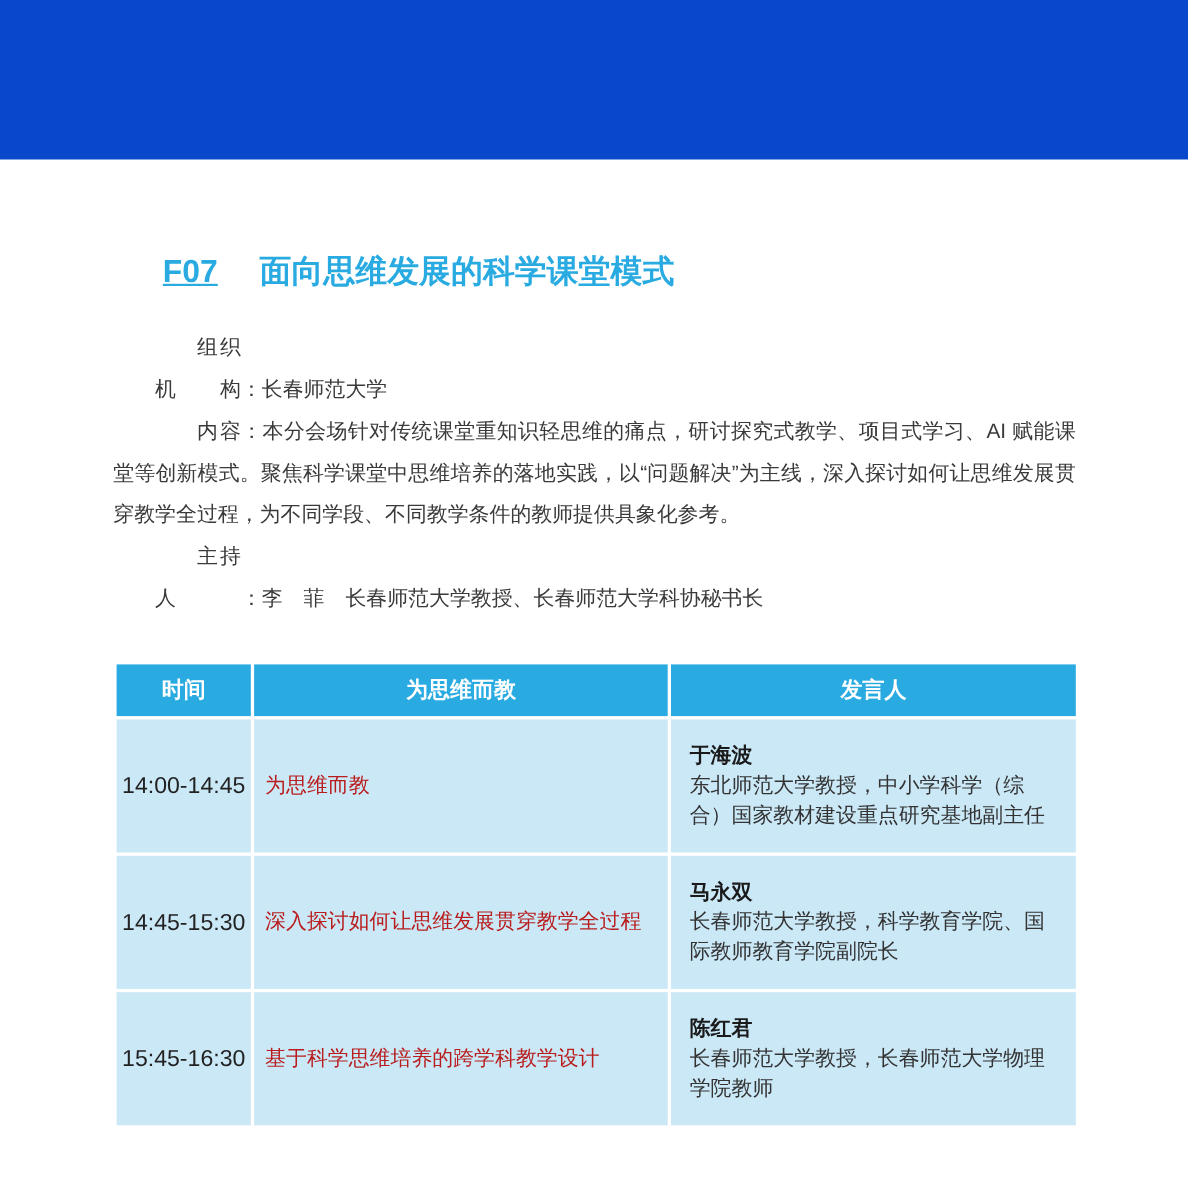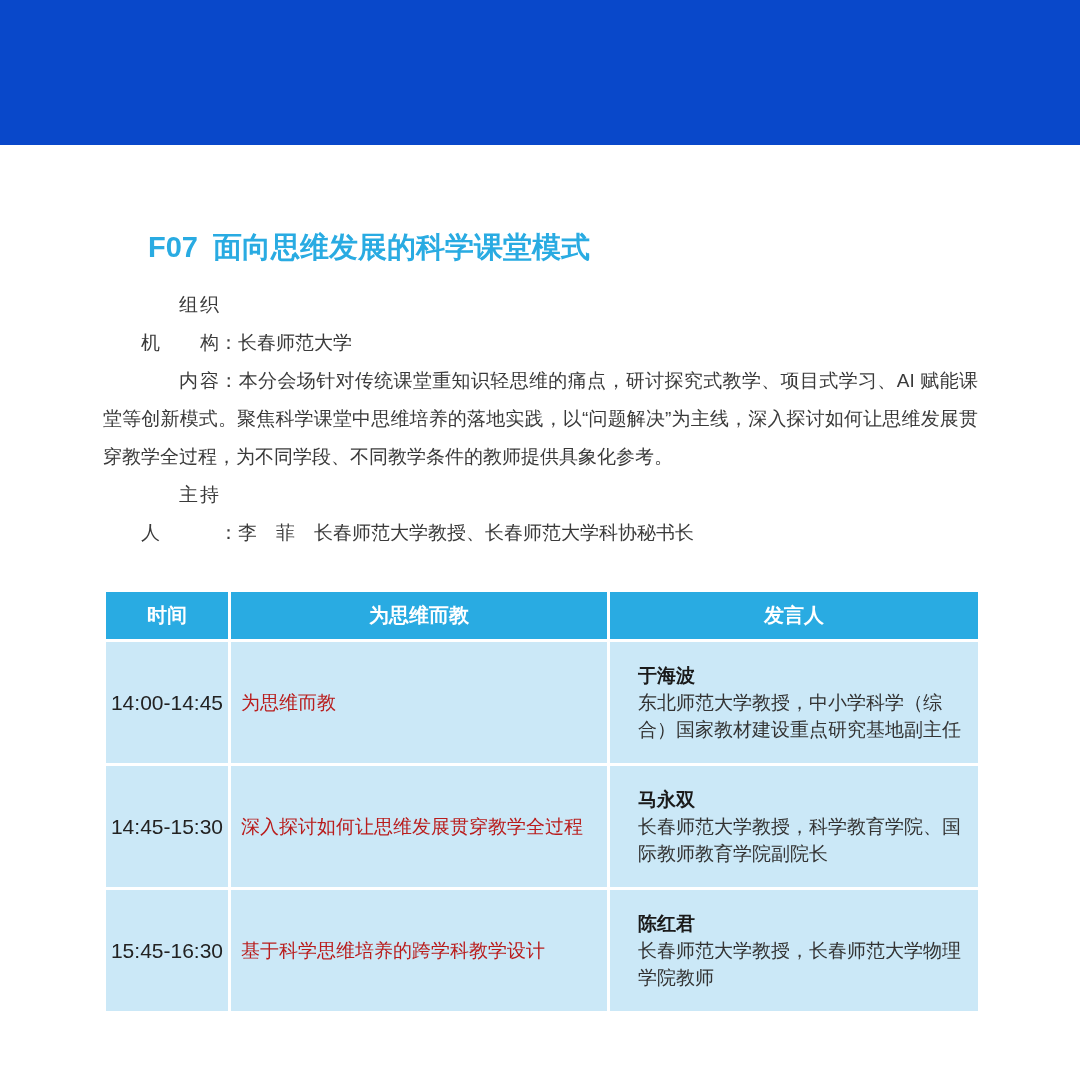--- a/index.html
+++ b/index.html
@@ -25,24 +25,24 @@
   }
 
   .session-heading {
     margin-top: 85px;
     font-size: 29px;
     font-weight: bold;
     color: var(--accent-cyan, #29ABE2);
     line-height: 34px;
     white-space: nowrap;
   }
-  .session-heading .code { margin-left: 45px; }
-  .session-heading .title { margin-left: 15px; }
+  .session-heading .code { margin-left: 45px; text-decoration: underline; }
+  .session-heading .title { margin-left: 38px; }
 
-  .meta { margin-top: 22px; font-size: 19px; color: #3a3a3a; }
+  .meta { margin-top: 34px; font-size: 19px; color: #3a3a3a; }
   .meta p { margin: 0; line-height: 38px; text-indent: 38px; text-align: justify; }
   .meta-label {
     display: inline-block;
     width: 78px;
     text-align: justify;
     text-align-last: justify;
     vertical-align: bottom;
   }
 
   table.schedule {
@@ -79,21 +79,21 @@
     font-size: 21px;
     color: #222222;
     white-space: nowrap;
   }
   td.talk-cell {
     padding: 8px 10px 8px 10px;
     line-height: 27px;
     color: #b91c1c;
   }
   td.speaker-cell {
-    padding: 8px 12px 8px 28px;
+    padding: 8px 12px 8px 17px;
     line-height: 27px;
     color: #333333;
   }
   .speaker-name { font-weight: bold; color: #1a1a1a; }
 </style>
 </head>
 <body>
 
 <div class="page">
 

